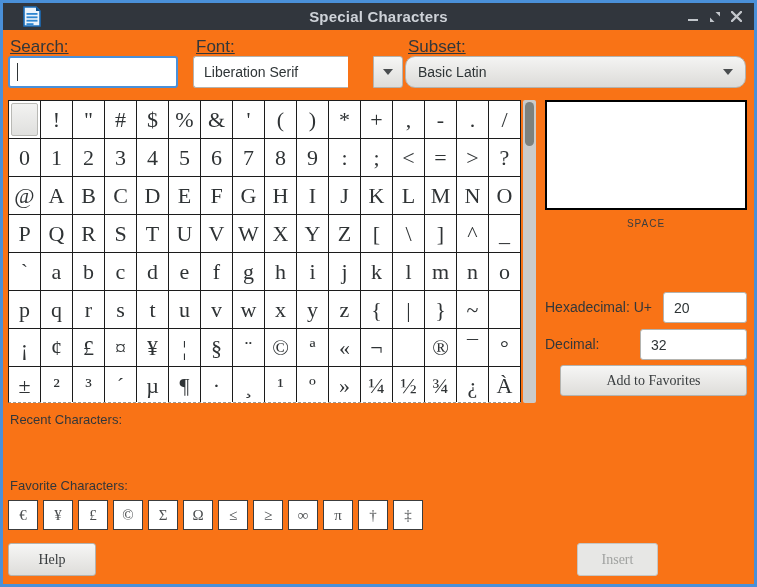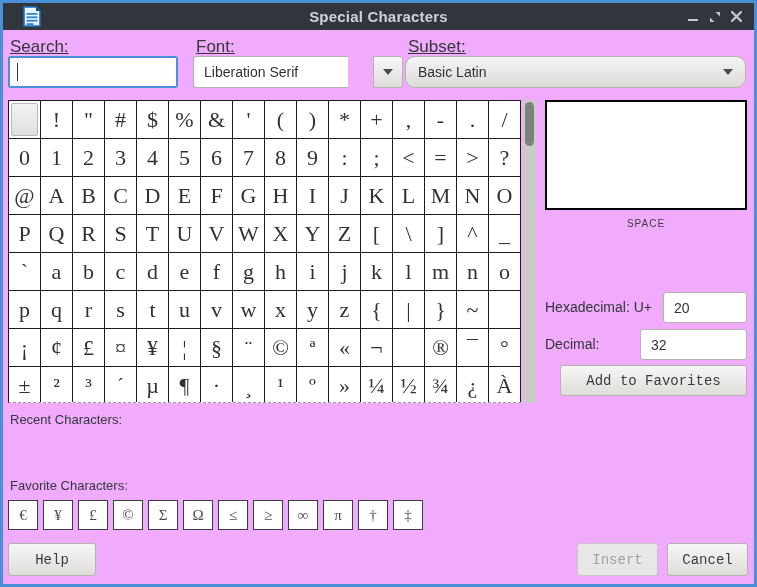--- a/index.html
+++ b/index.html
@@ -4,21 +4,21 @@
 <style>
   * { box-sizing: border-box; margin: 0; padding: 0; }
   html,body { width:757px; height:587px; }
   body {
     font-family: "Liberation Sans", sans-serif;
     background: #ffffff;
   }
   .window {
     position: relative;
     width: 757px; height: 587px;
-    background: #f0abfc;
+    background: #f97316;
     overflow: hidden;
   }
   .border-overlay {
     position: absolute; inset: 0;
     box-shadow: inset 0 0 0 3px #4a90d9;
     pointer-events: none; z-index: 60;
   }
   
   .titlebar {
     position: absolute; left: 3px; top: 3px; right: 3px; height: 27px;
@@ -124,21 +124,21 @@
     font-size: 14px; color: #2e3436; padding: 0 10px; outline: none;
     font-family: "Liberation Sans", sans-serif;
   }
   .hex-input { left: 663px; top: 292px; width: 84px; }
   .dec-input { left: 640px; top: 329px; width: 107px; }
   .btn {
     background: linear-gradient(#f6f6f5, #deddda);
     border: 1px solid #b3b3af; border-radius: 3px;
     font-size: 14px; color: #383c3e;
     display: flex; align-items: center; justify-content: center;
-    font-family: Liberation Mono, monospace; cursor: default;
+    font-family: Liberation Serif, serif; cursor: default;
   }
   .add-fav-btn { position: absolute; left: 560px; top: 365px; width: 187px; height: 31px; }
   
   .section-label { position: absolute; font-size: 13px; color: #33373a; }
   .fav-row { position: absolute; left: 8px; top: 500px; display: flex; gap: 5px; }
   .fav-btn {
     width: 30px; height: 30px; background: #ffffff;
     border: 1px solid #3c3c3c;
     display: flex; align-items: center; justify-content: center;
     font-family: "Liberation Serif", serif; font-size: 15px; color: #4a4d4f;
@@ -365,14 +365,13 @@
       <button class="fav-btn">≤</button>
       <button class="fav-btn">≥</button>
       <button class="fav-btn">∞</button>
       <button class="fav-btn">π</button>
       <button class="fav-btn">†</button>
       <button class="fav-btn">‡</button>
     </div>
 
   <button class="btn help-btn">Help</button>
   <button class="btn insert-btn" disabled="">Insert</button>
-  <button class="btn cancel-btn">Cancel</button>
 </div>
 
 </body></html>

